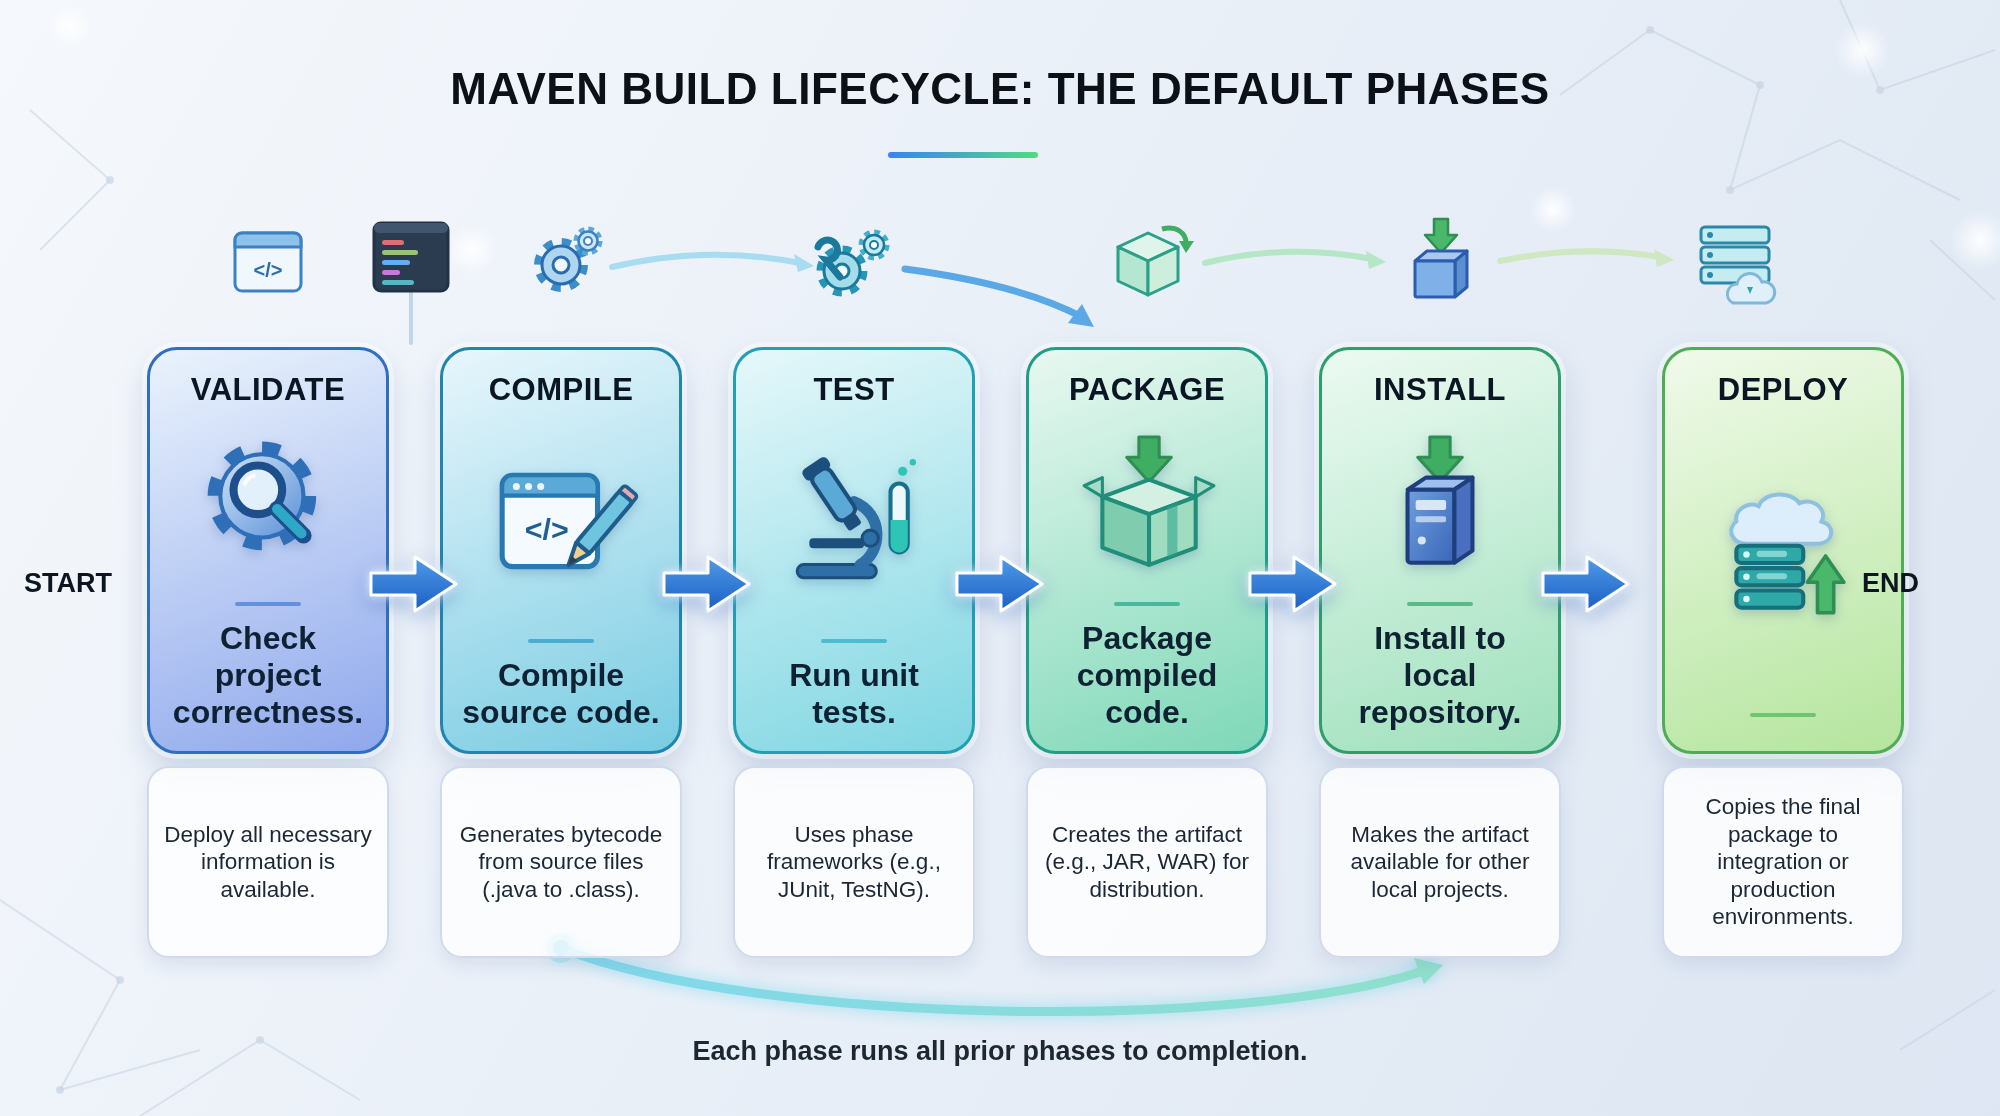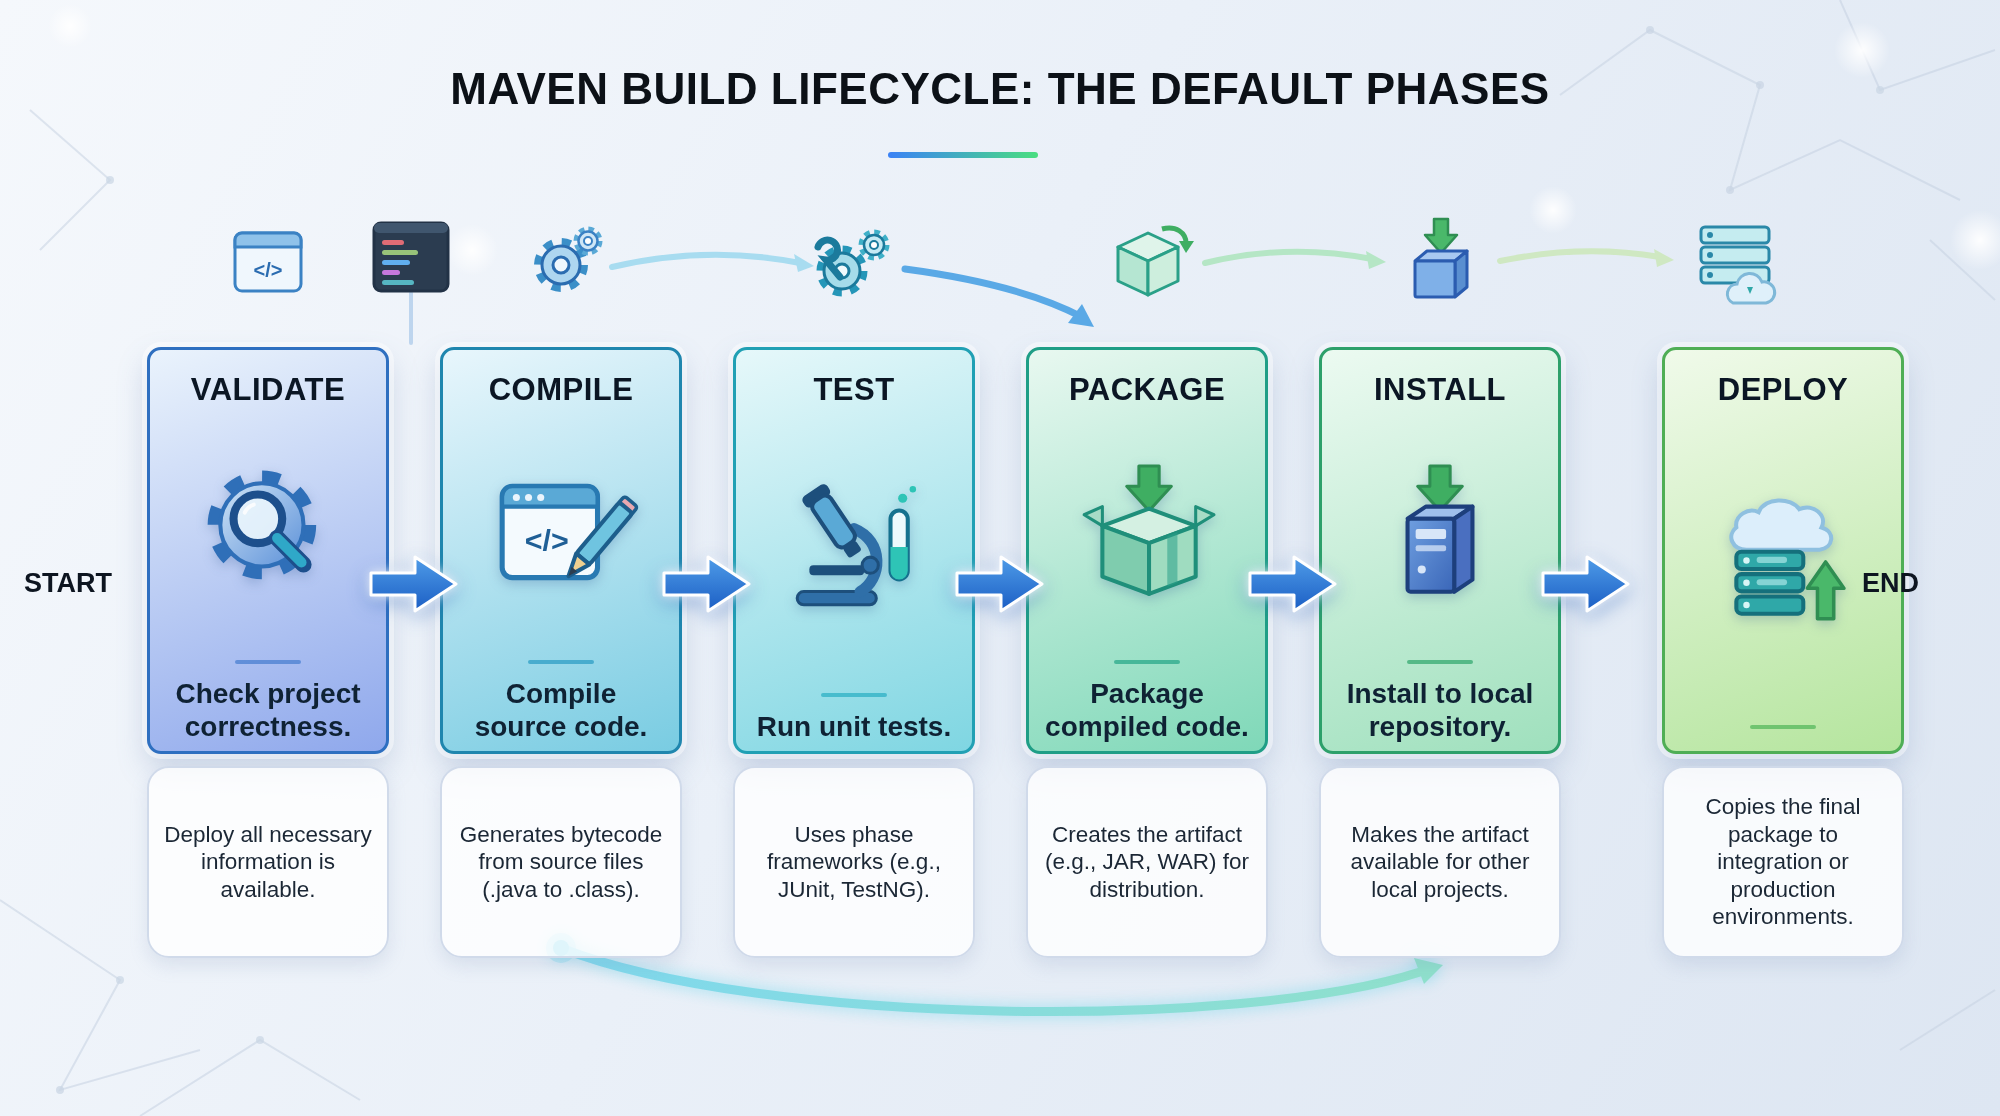--- a/index.html
+++ b/index.html
@@ -21,31 +21,31 @@
   .icon-strip{position:absolute;top:205px;left:0;width:2000px;height:140px;z-index:2;}
   .conn{fill:none;stroke-linecap:round;}
   .conn-blue-light{stroke:#a8dcf0;stroke-width:6;}
   .conn-blue{stroke:#5aa9e6;stroke-width:7;}
   .conn-green{stroke:#b5e6c5;stroke-width:6;}
   .conn-green2{stroke:#cfe8c2;stroke-width:6;}
   .conn-faint{stroke:#a8c8e8;stroke-width:4;opacity:.7;}
 
   .phase{position:absolute;top:347px;width:242px;z-index:2;}
   .card{
-    height:407px;border-radius:14px;box-sizing:border-box;
+    height:407px;border-radius:30px;box-sizing:border-box;
     border:3px solid var(--bd,#2e6fc0);
     background:linear-gradient(160deg,var(--ct,#eaf3fc) 0%,var(--cb,#8fa8ec) 100%);
     box-shadow:0 0 0 5px rgba(255,255,255,.45),0 14px 30px rgba(90,120,170,.28);
-    display:flex;flex-direction:column;align-items:center;padding:22px 14px 8px;
+    display:flex;flex-direction:column;align-items:center;padding:22px 14px 20px;
   }
   .phase-title{margin:0;font-size:31px;font-weight:700;letter-spacing:.5px;color:#0b1624;text-align:center;}
   .phase-icon{flex:1;display:flex;align-items:center;justify-content:center;}
   .phase-icon svg{width:162px;height:142px;filter:drop-shadow(0 4px 6px rgba(40,80,140,.25));}
   .divider{width:66px;height:4px;border-radius:2px;background:var(--dv,#4a7fd0);opacity:.75;margin:2px auto 14px;}
-  .short{margin:0;font-size:28px;font-weight:700;line-height:1.16;text-align:center;color:#0f2234;}
+  .short{margin:0;font-size:32px;font-weight:700;line-height:1.16;text-align:center;color:#0f2234;}
   .detail{
     margin-top:12px;height:192px;border-radius:22px;box-sizing:border-box;
     background:rgba(255,255,255,.8);border:2px solid #d0daea;
     box-shadow:0 8px 18px rgba(120,145,185,.18);
     display:flex;align-items:center;justify-content:center;padding:10px 14px;
   }
   .long{margin:0;font-size:22.5px;font-weight:500;line-height:1.22;text-align:center;color:#1b2735;}
 
   .flow-arrow{position:absolute;top:552px;width:90px;height:64px;z-index:5;}
   .flow-arrow svg{width:90px;height:64px;filter:drop-shadow(0 0 6px rgba(255,255,255,.9)) drop-shadow(0 5px 9px rgba(30,90,180,.4));}
@@ -374,14 +374,15 @@
       </svg>
   </div>
 
   <svg class="swoosh" viewBox="0 0 2000 170">
     <path d="M561,50 C760,128 1240,132 1420,74" stroke="url(#gSwoosh)" stroke-width="9" fill="none" stroke-linecap="round"></path>
     <circle cx="561" cy="50" r="15" fill="#7fd8ee" opacity="0.35"></circle>
     <circle cx="561" cy="50" r="8" fill="#5fcce8"></circle>
     <polygon points="1443,67 1424,86 1414,60" fill="#8fe0cc"></polygon>
   </svg>
 
+  <p class="footer-note">Each phase runs all prior phases to completion.</p>
 
 </div>
 
 </body></html>

